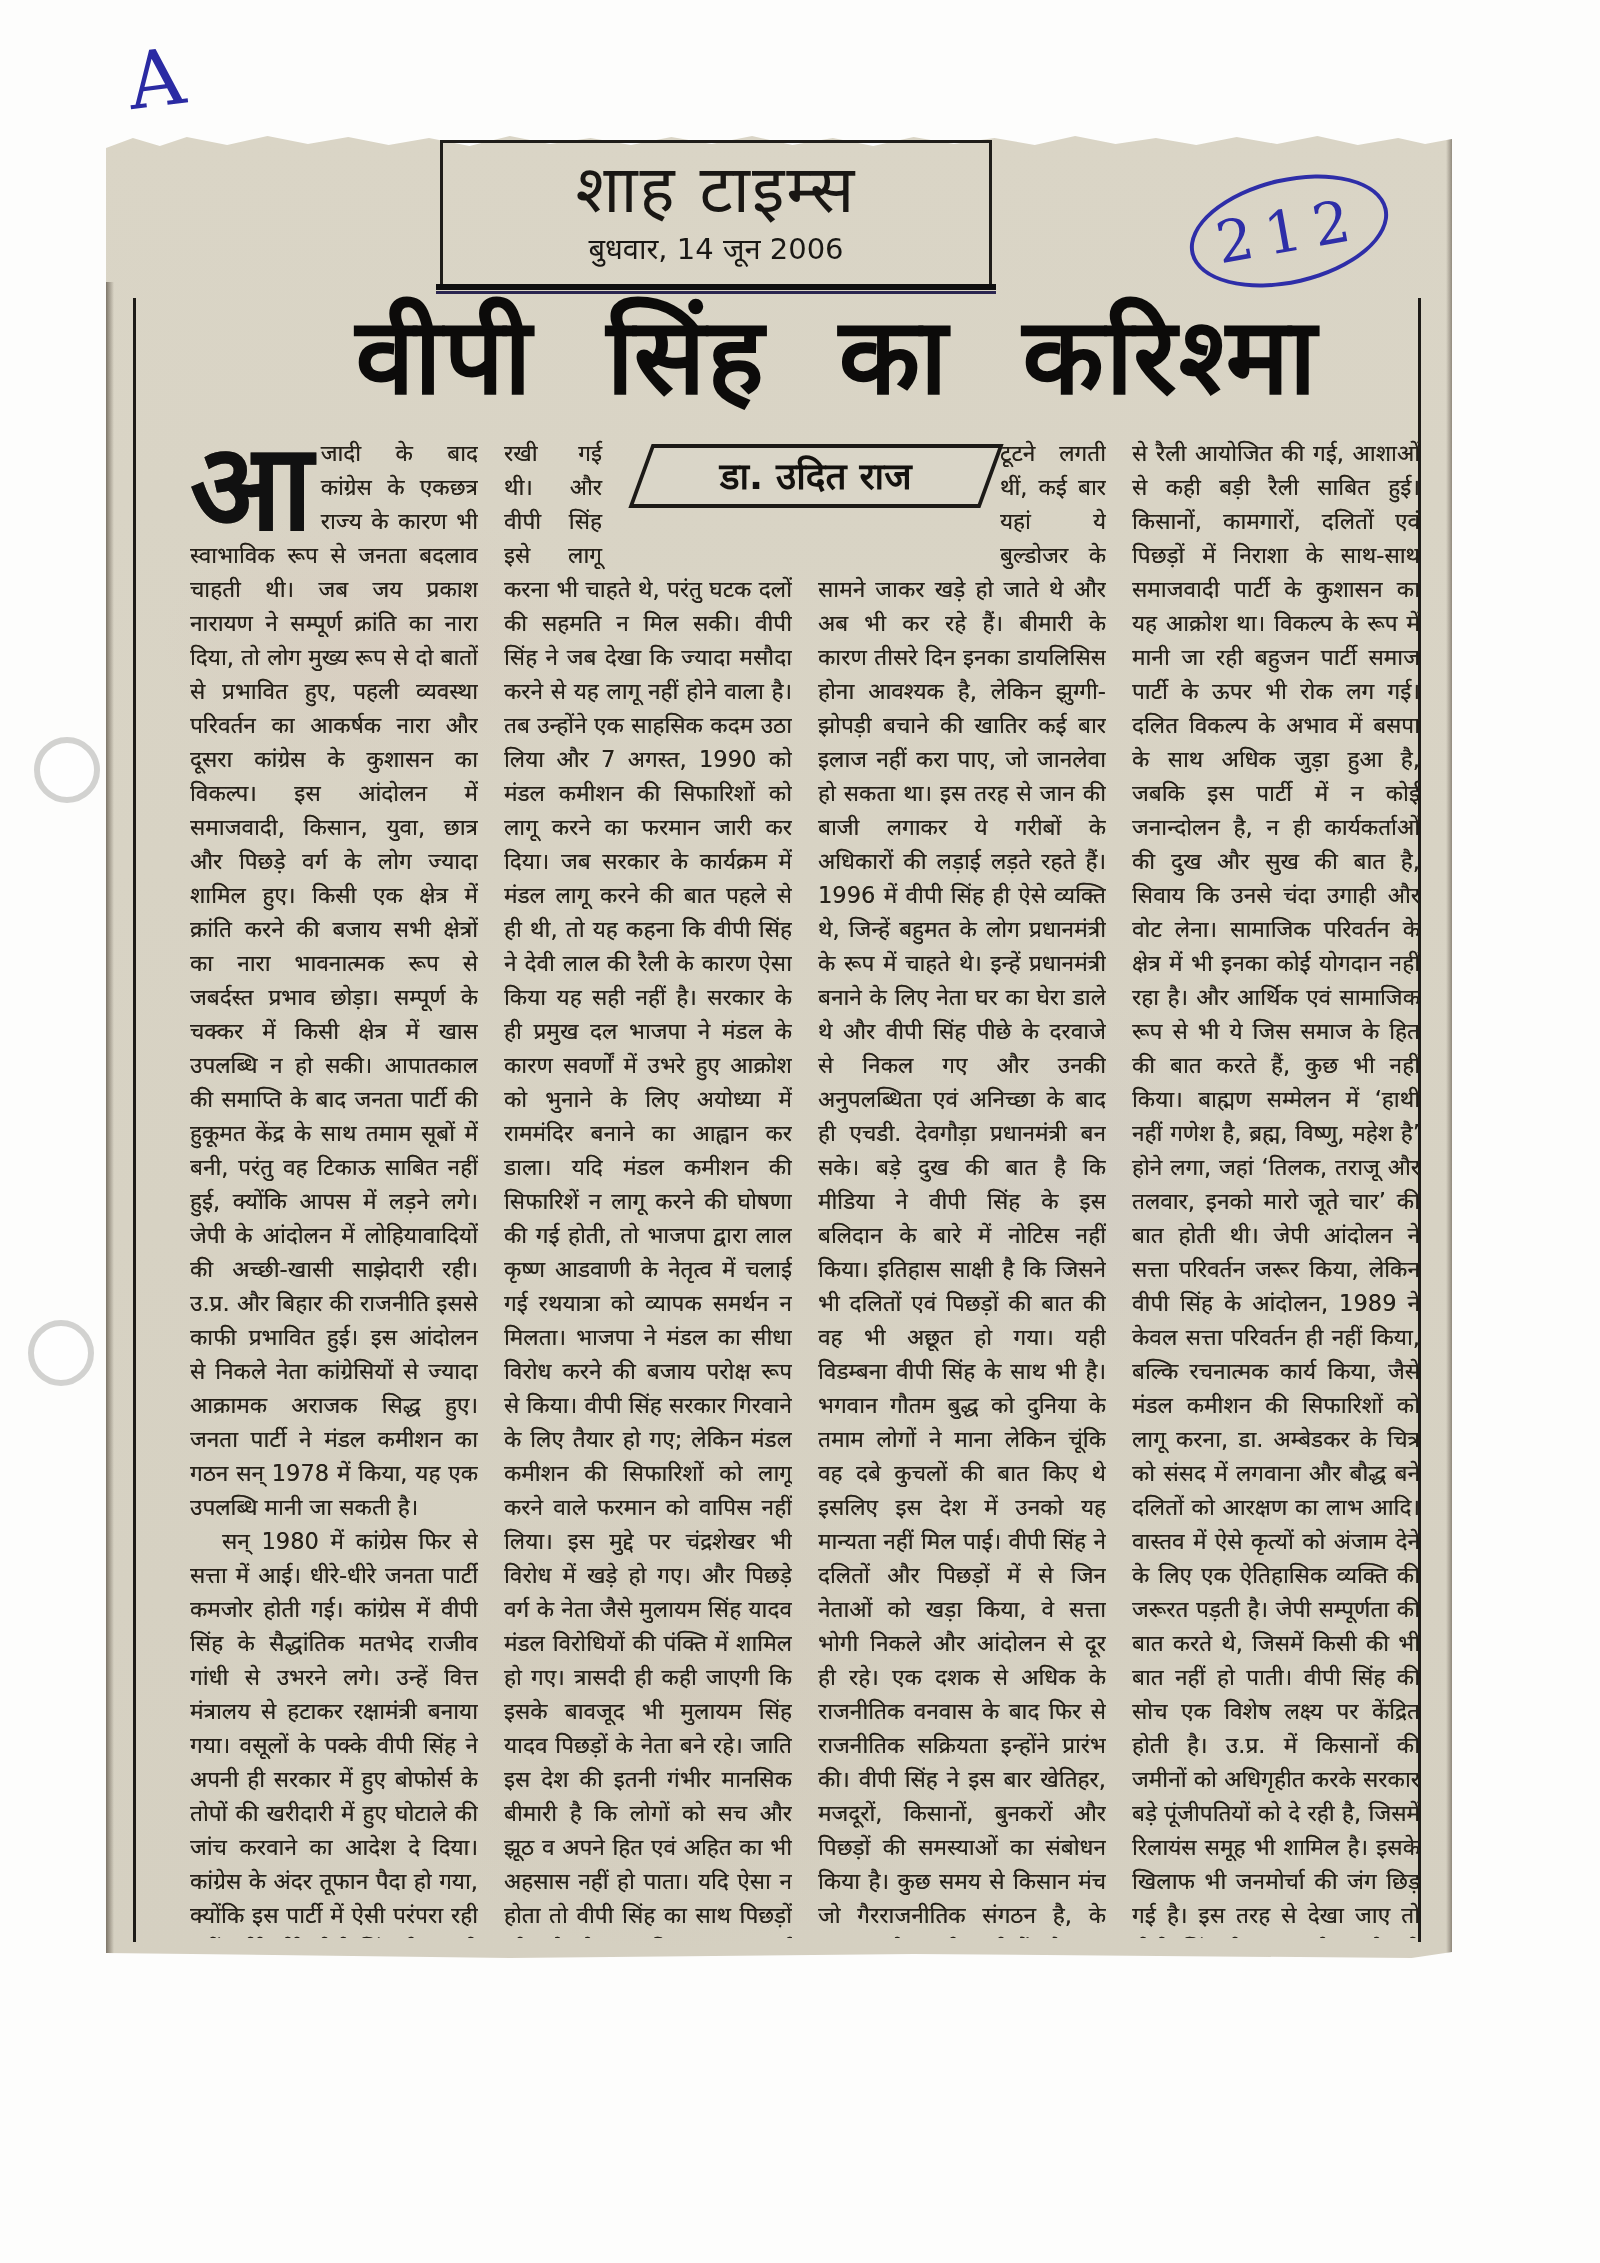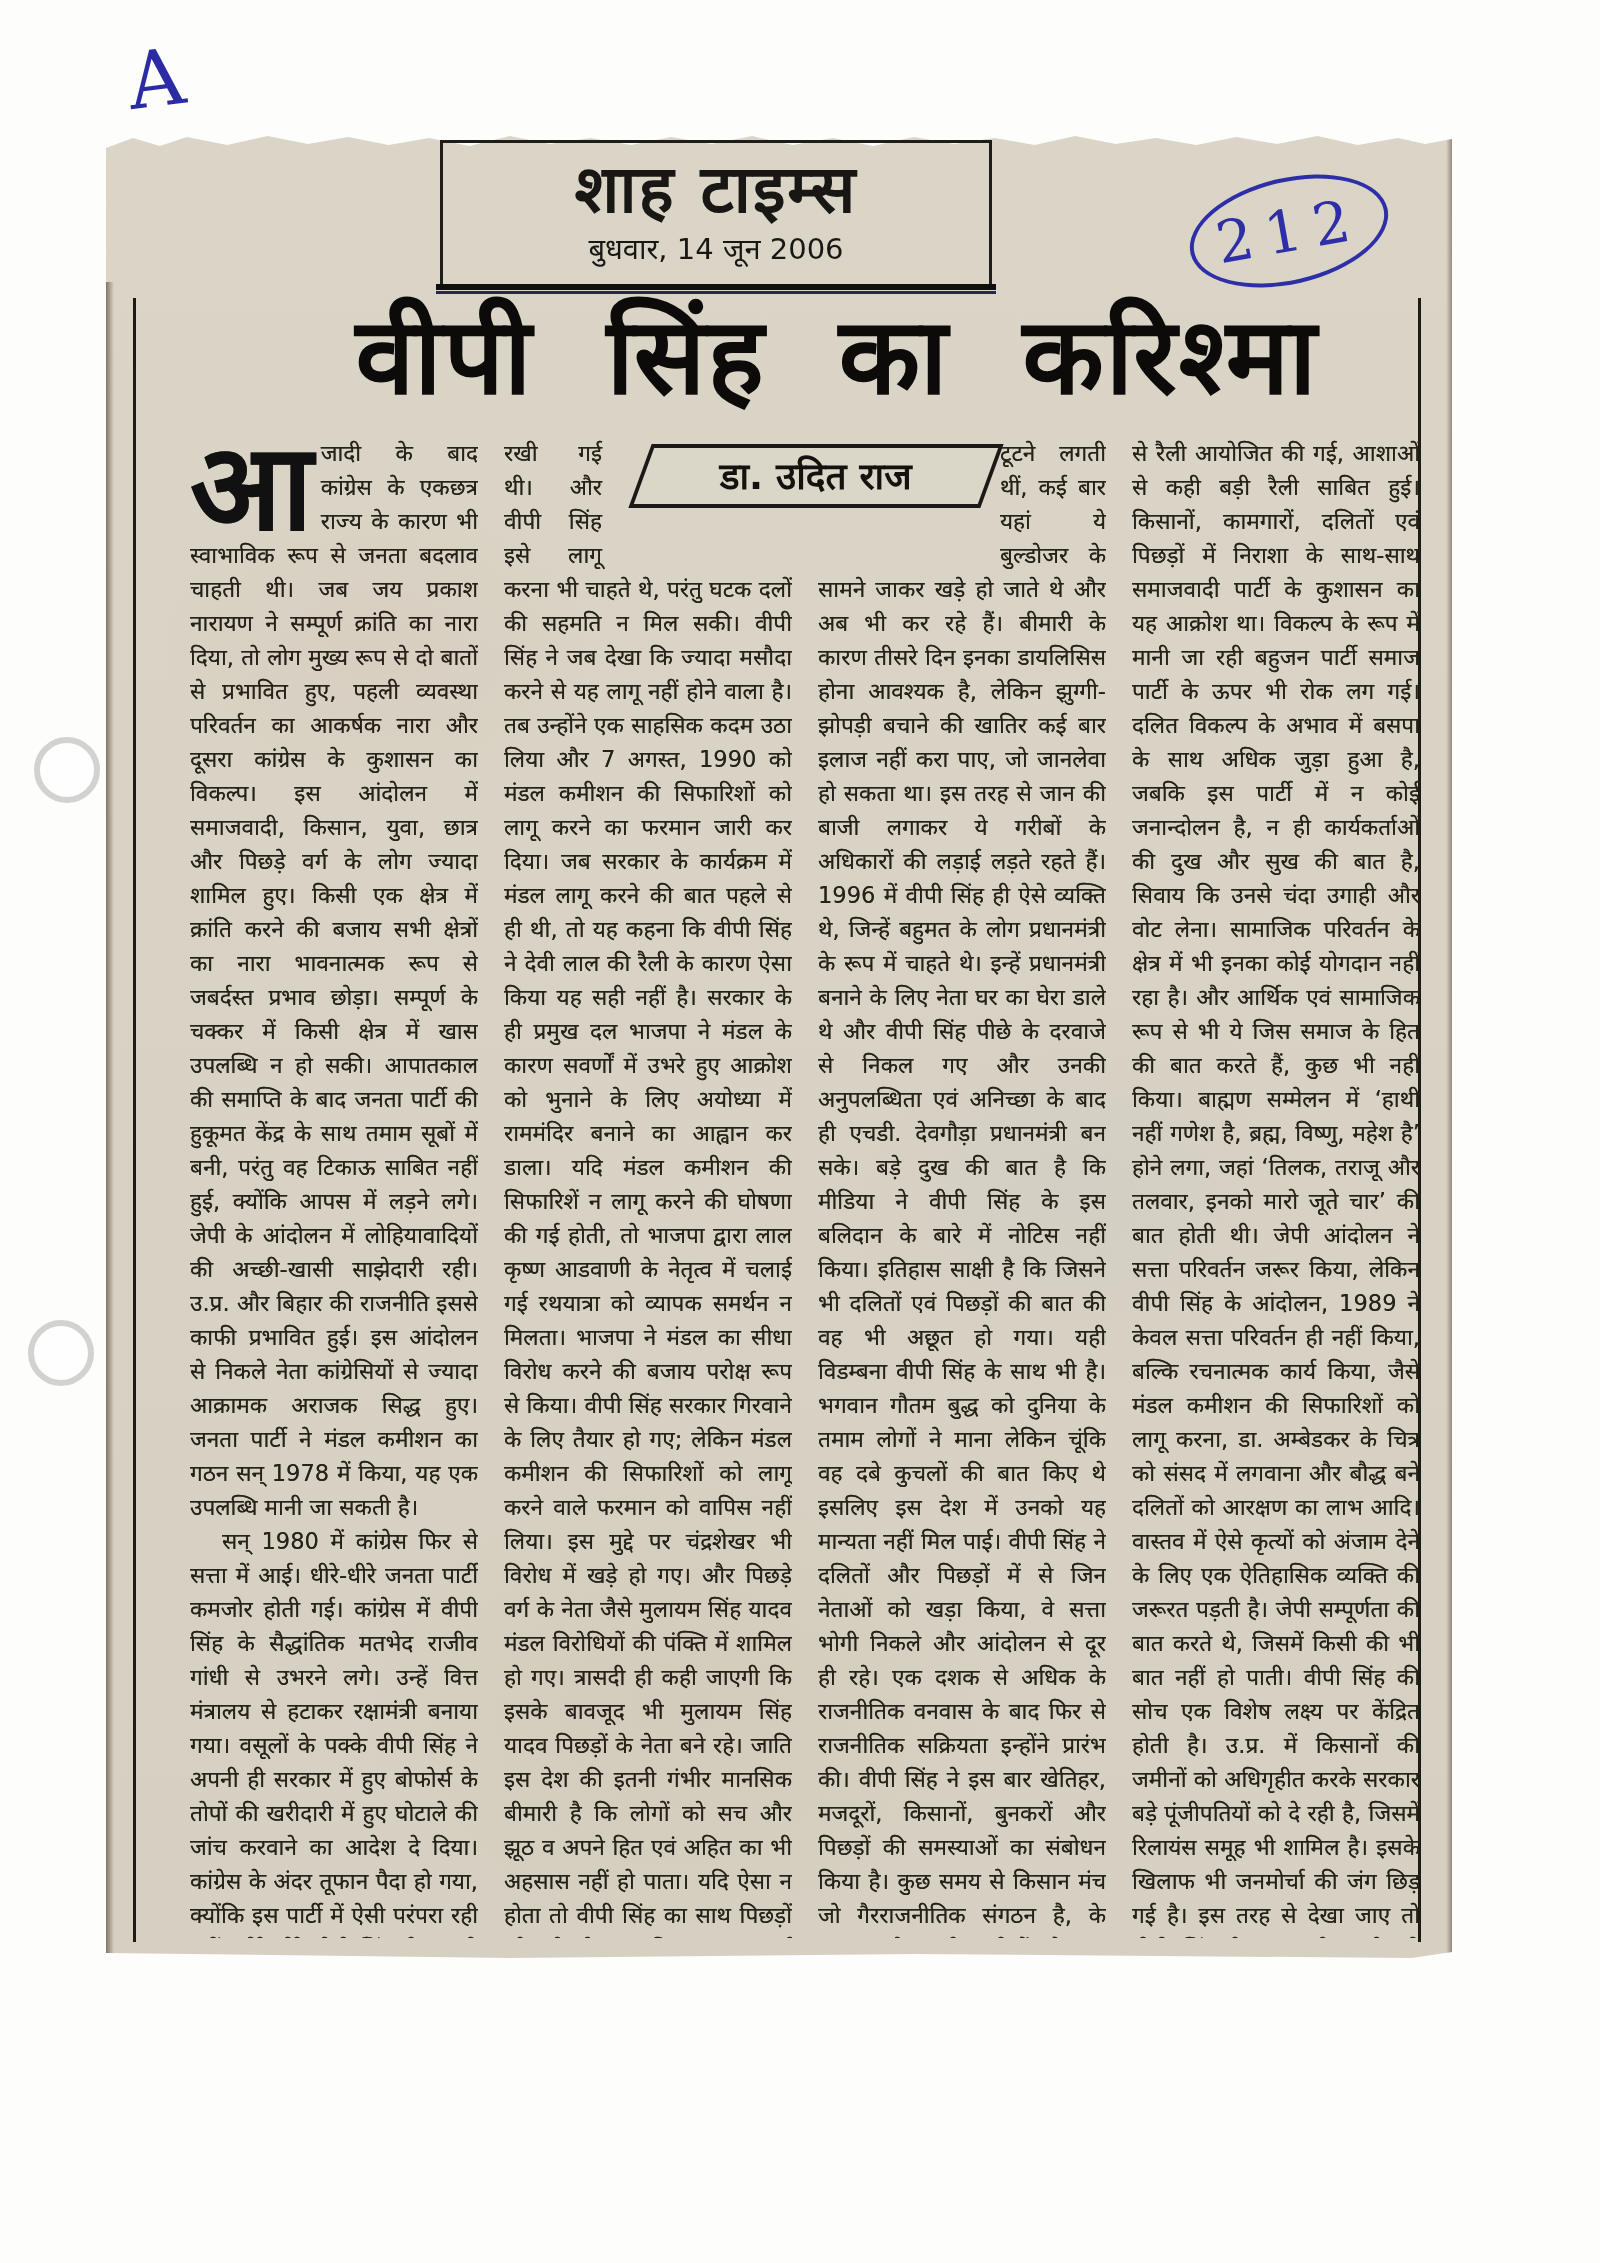--- a/index.html
+++ b/index.html
@@ -55,21 +55,21 @@
   .masthead {
     position:absolute; left:440px; top:140px;
     width:552px; height:148px;
     border:3px solid #1f1d1a;
     border-bottom:none;
     text-align:center;
     color:#191714;
   }
   .masthead .title {
     margin-top:12px;
-    font-size:66px; font-weight:bold;
+    font-size:66px; font-weight:normal;
     letter-spacing:2px;
     line-height:1.05;
   }
   .masthead .date {
     margin-top:4px;
     font-size:29px; font-weight:normal;
   }
   .masthead-rule {
     position:absolute; left:436px; top:284px; width:560px; height:10px;
     background:linear-gradient(#0f0f0f 0 6px, rgba(0,0,0,0) 6px 7px, #2a2550 7px 10px);

